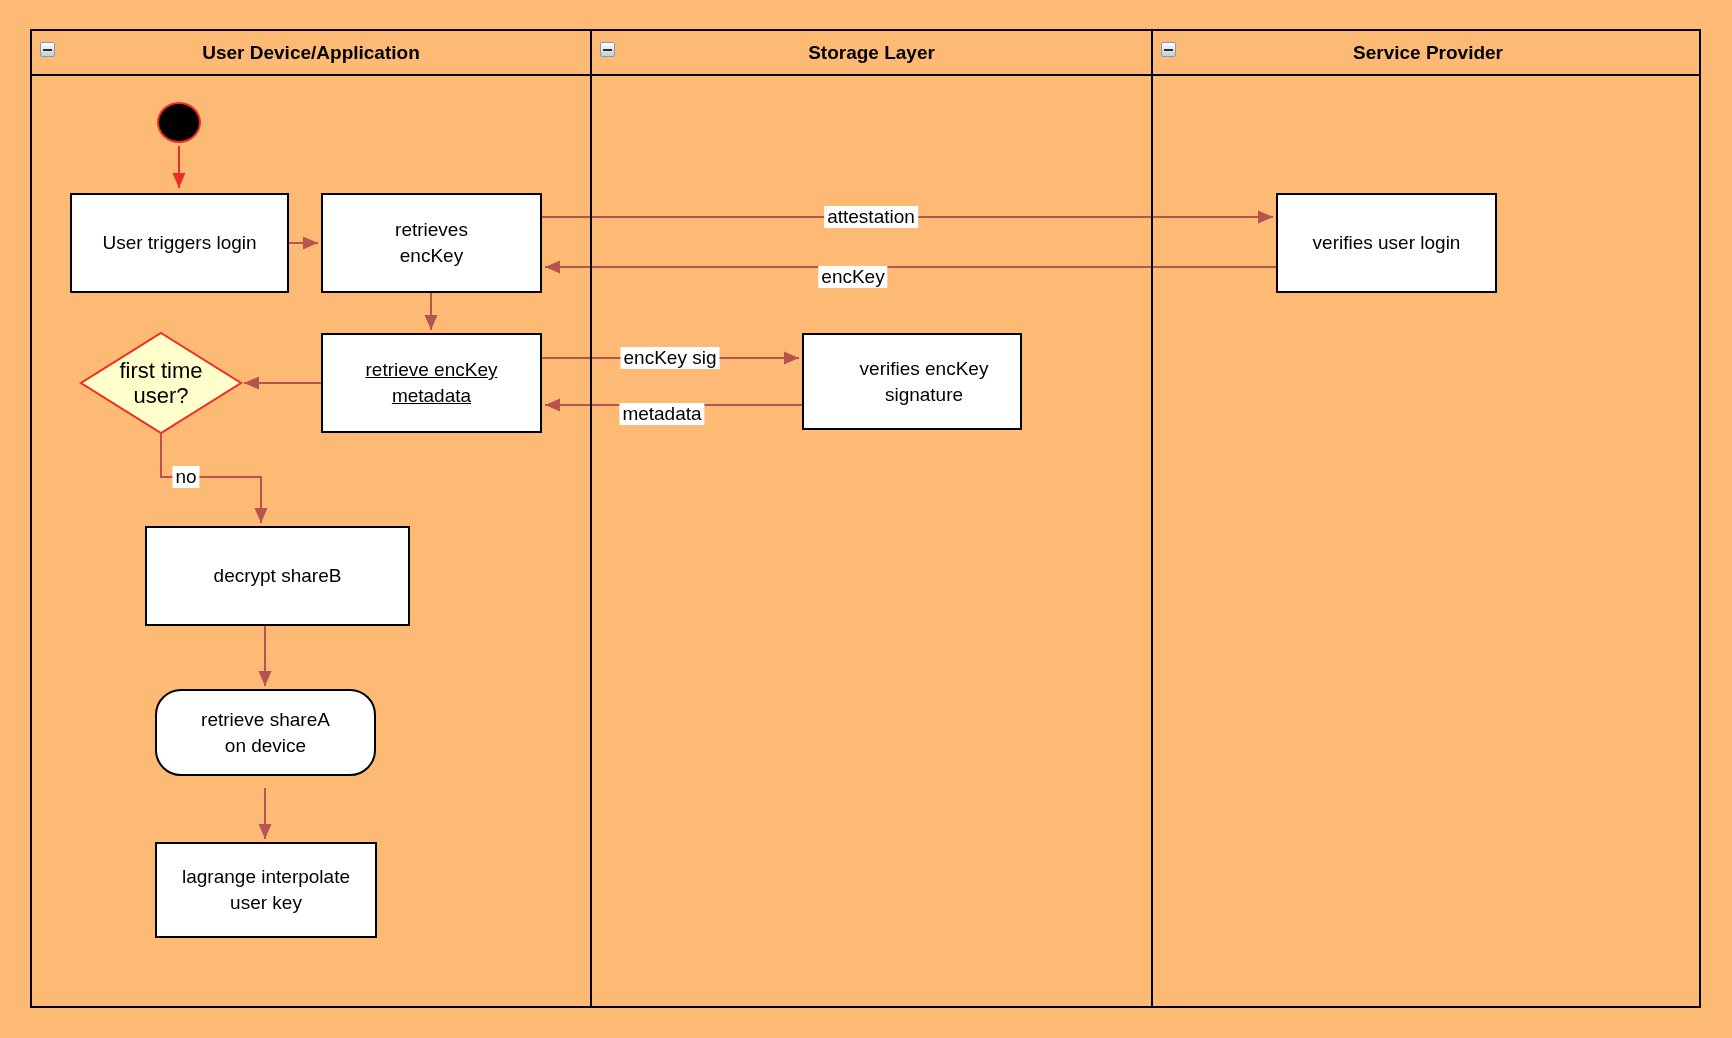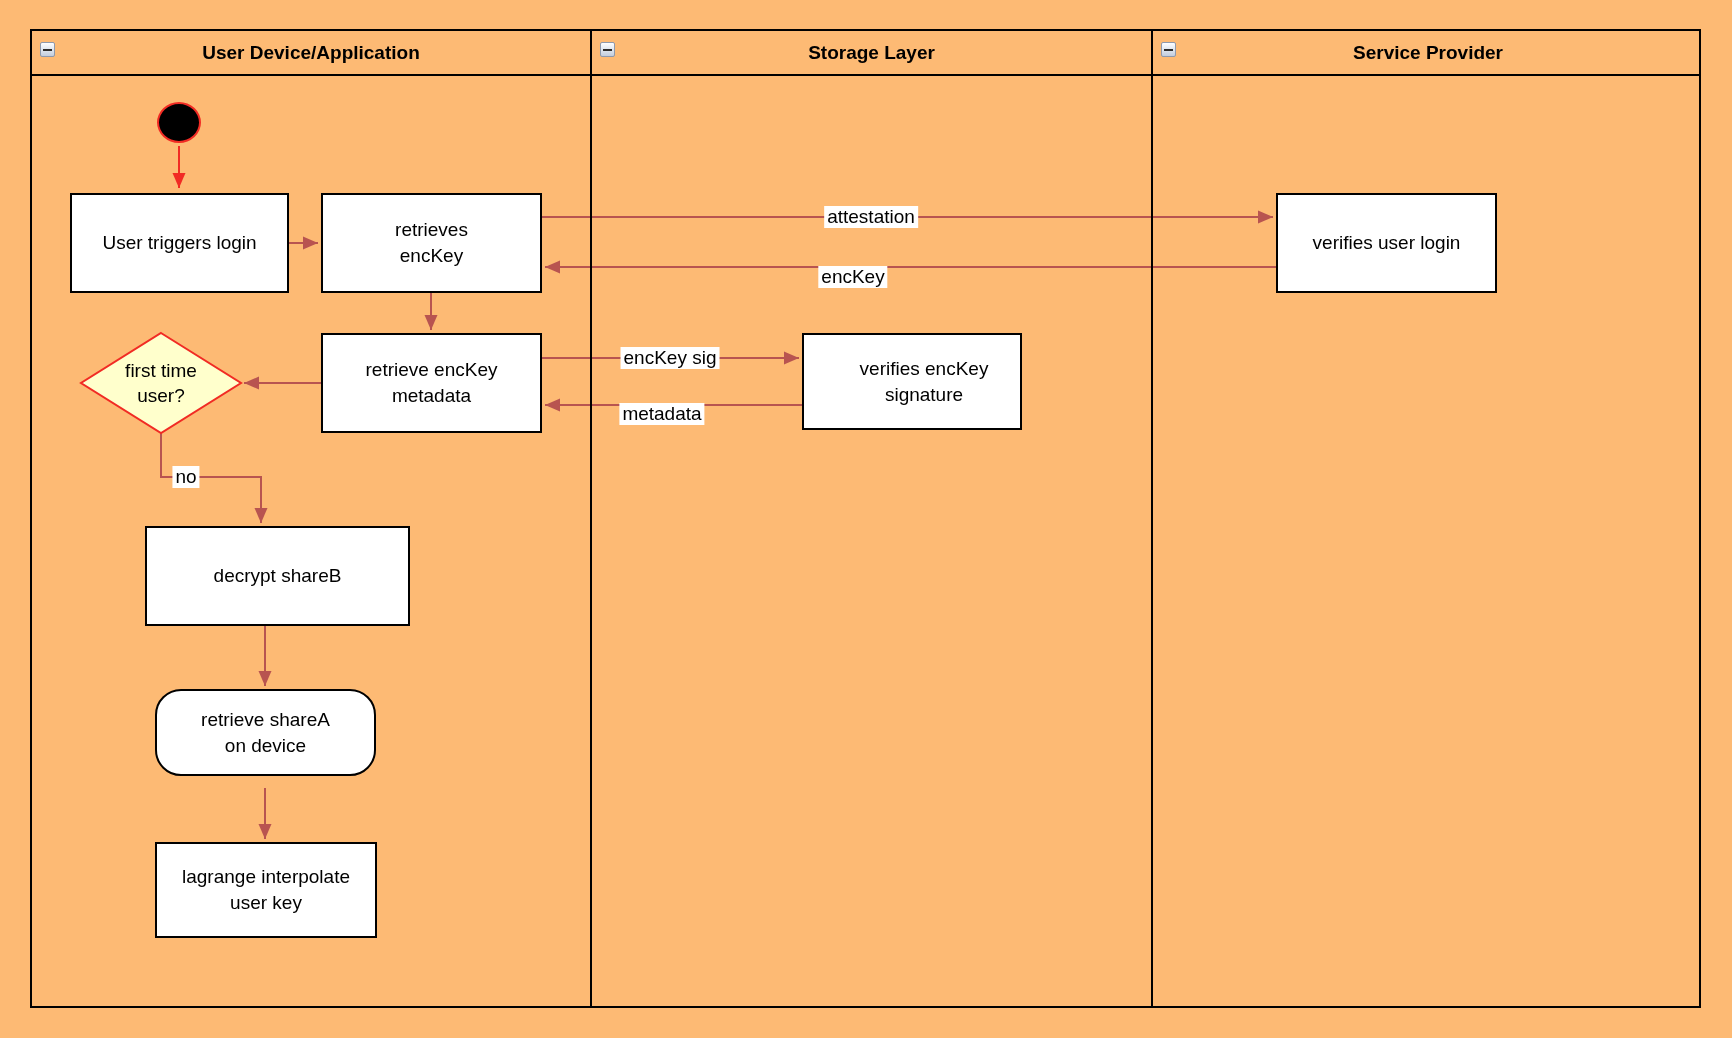--- a/index.html
+++ b/index.html
@@ -34,21 +34,21 @@
   }
   .node-label { font-size:19px; line-height:26px; white-space:pre-line; }
 
   .start-node {
     position:absolute; left:157px; top:102px; width:44px; height:41px;
     box-sizing:border-box; background:#000; border:2px solid #f12b24; border-radius:50%; z-index:3;
   }
 
   .diamond-label {
     position:absolute; left:161px; top:383px; transform:translate(-50%,-50%);
-    font-size:19px; line-height:25px; text-align:center; white-space:pre-line; z-index:3;
+    font-size:22px; line-height:25px; text-align:center; white-space:pre-line; z-index:3;
   }
 
   .edge-label {
     position:absolute; transform:translate(-50%,-50%); background:#fff; padding:0 3px;
     font-size:19px; line-height:22px; white-space:nowrap; z-index:4;
   }
 </style>
 </head>
 <body>
 
@@ -102,21 +102,21 @@
 
   <div class="node" style="left:70px; top:193px; width:219px; height:100px;">
     <span class="node-label">User triggers login</span>
   </div>
 
   <div class="node" style="left:321px; top:193px; width:221px; height:100px;">
     <span class="node-label">retrieves
 encKey</span>
   </div>
 
-  <div class="node" style="left:321px; top:333px; width:221px; height:100px;">
+  <div class="node" style="left:321px; top:333px; width:221px; height:100px;text-decoration:underline;">
     <span class="node-label">retrieve encKey
 metadata</span>
   </div>
 
   <div class="diamond-label">first time
 user?</div>
 
   <div class="node" style="left:145px; top:526px; width:265px; height:100px;">
     <span class="node-label">decrypt shareB</span>
   </div>

